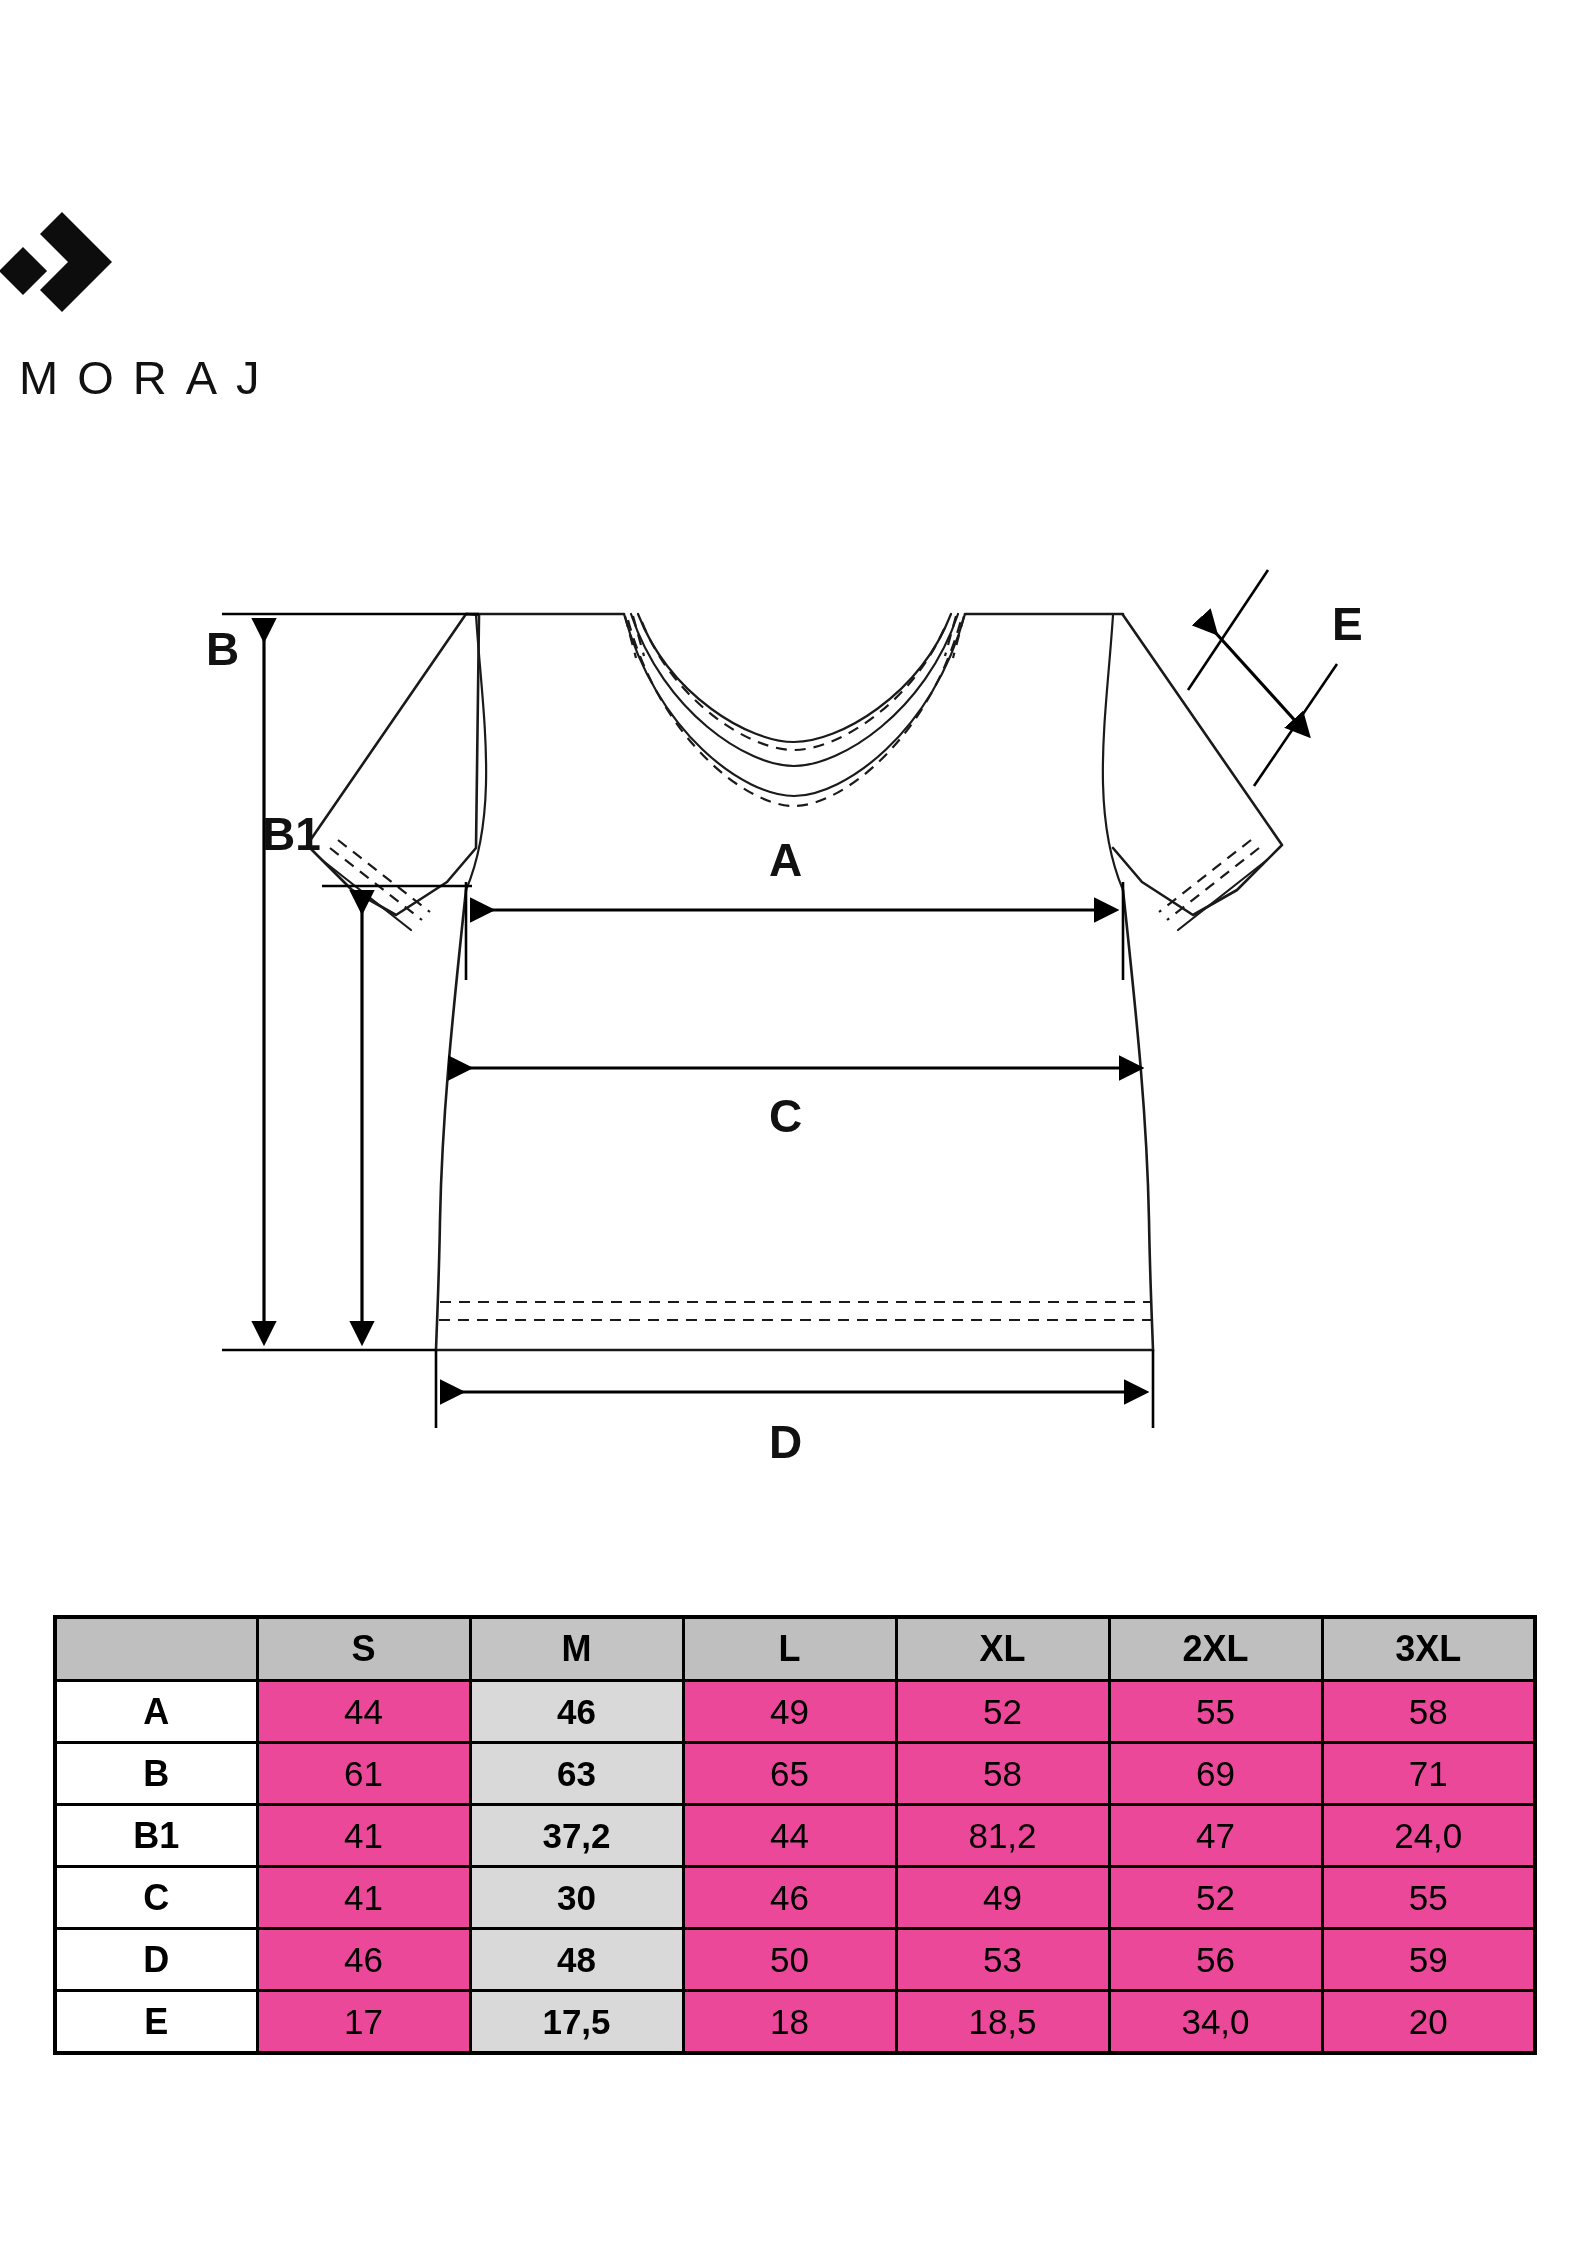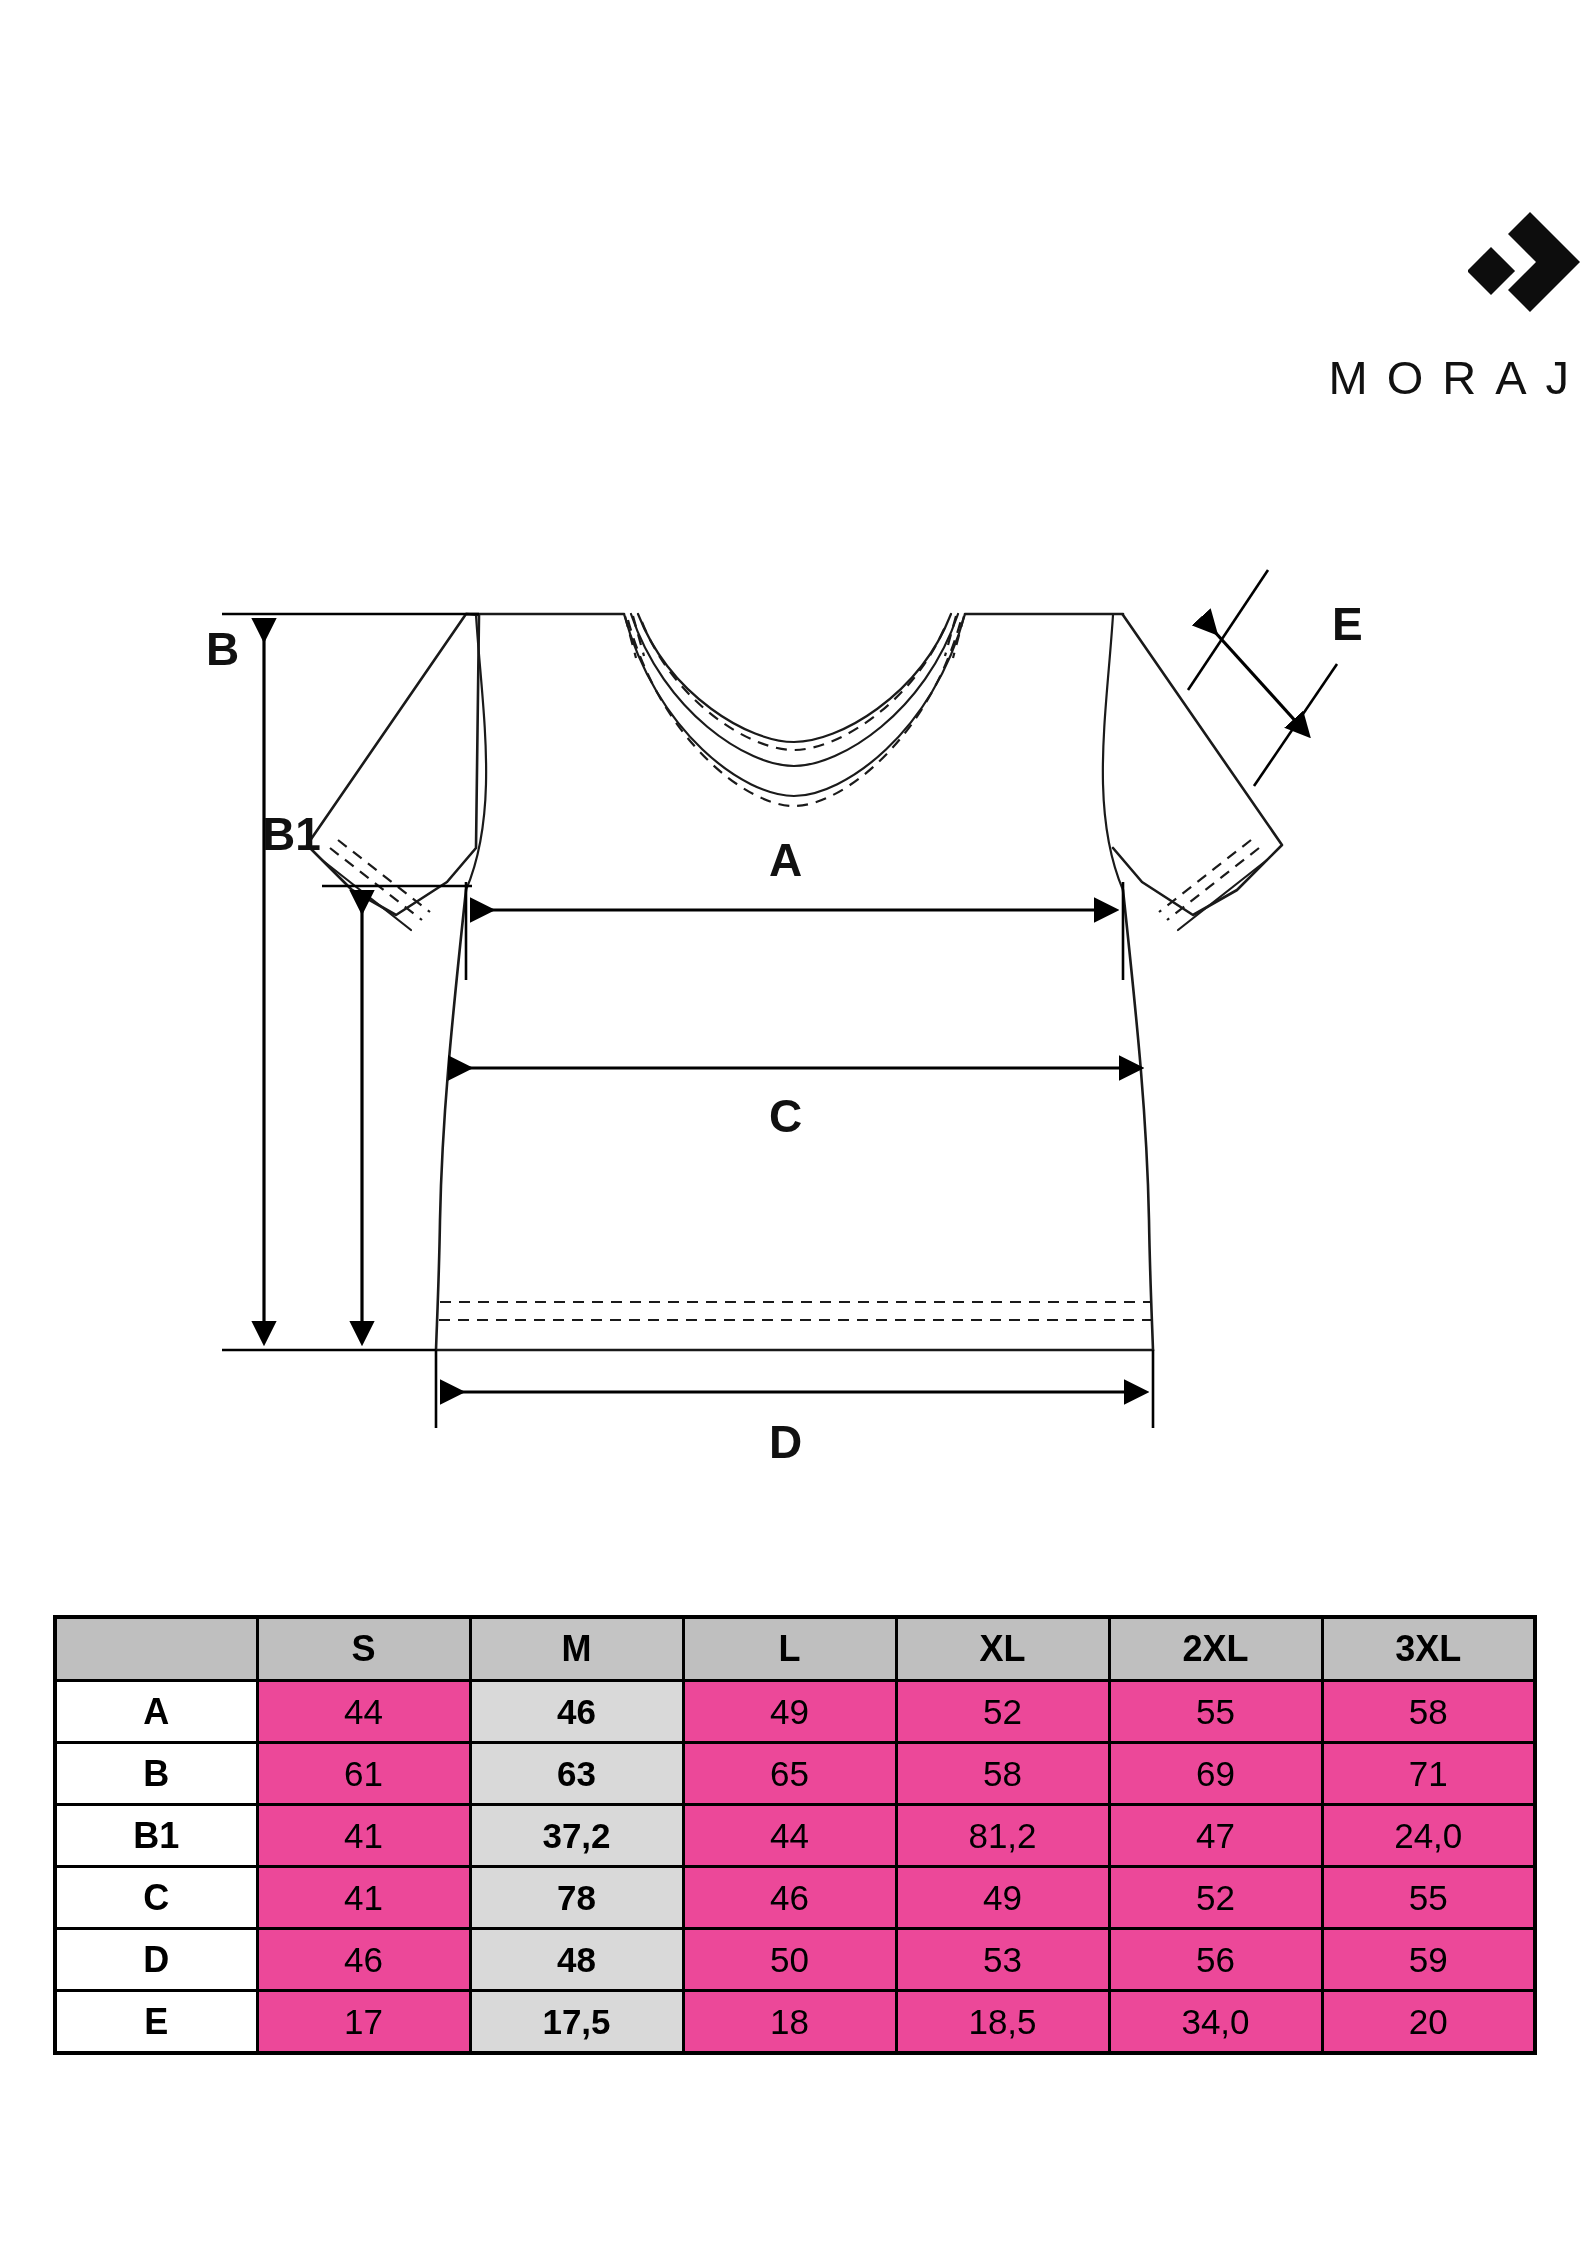--- a/index.html
+++ b/index.html
@@ -15,21 +15,21 @@
     position: relative;
     overflow: hidden;
   }
 
   
   #brand-header {
     width: 100%;
     padding-top: 206px;
     display: flex;
     flex-direction: column;
-    align-items: flex-end;
+    align-items: flex-start;
   }
   #brand-mark {
     display: block;
   }
   #brand-wordmark {
     margin-top: 36px;
     font-family: "Liberation Sans", sans-serif;
     font-size: 47px;
     font-weight: 400;
     letter-spacing: 19px;
@@ -349,21 +349,21 @@
         <td>41</td>
         <td class="highlight-col">37,2</td>
         <td>44</td>
         <td>81,2</td>
         <td>47</td>
         <td>24,0</td>
       </tr>
       <tr>
         <th class="row-head">C</th>
         <td>41</td>
-        <td class="highlight-col">78</td>
+        <td class="highlight-col">30</td>
         <td>46</td>
         <td>49</td>
         <td>52</td>
         <td>55</td>
       </tr>
       <tr>
         <th class="row-head">D</th>
         <td>46</td>
         <td class="highlight-col">48</td>
         <td>50</td>

